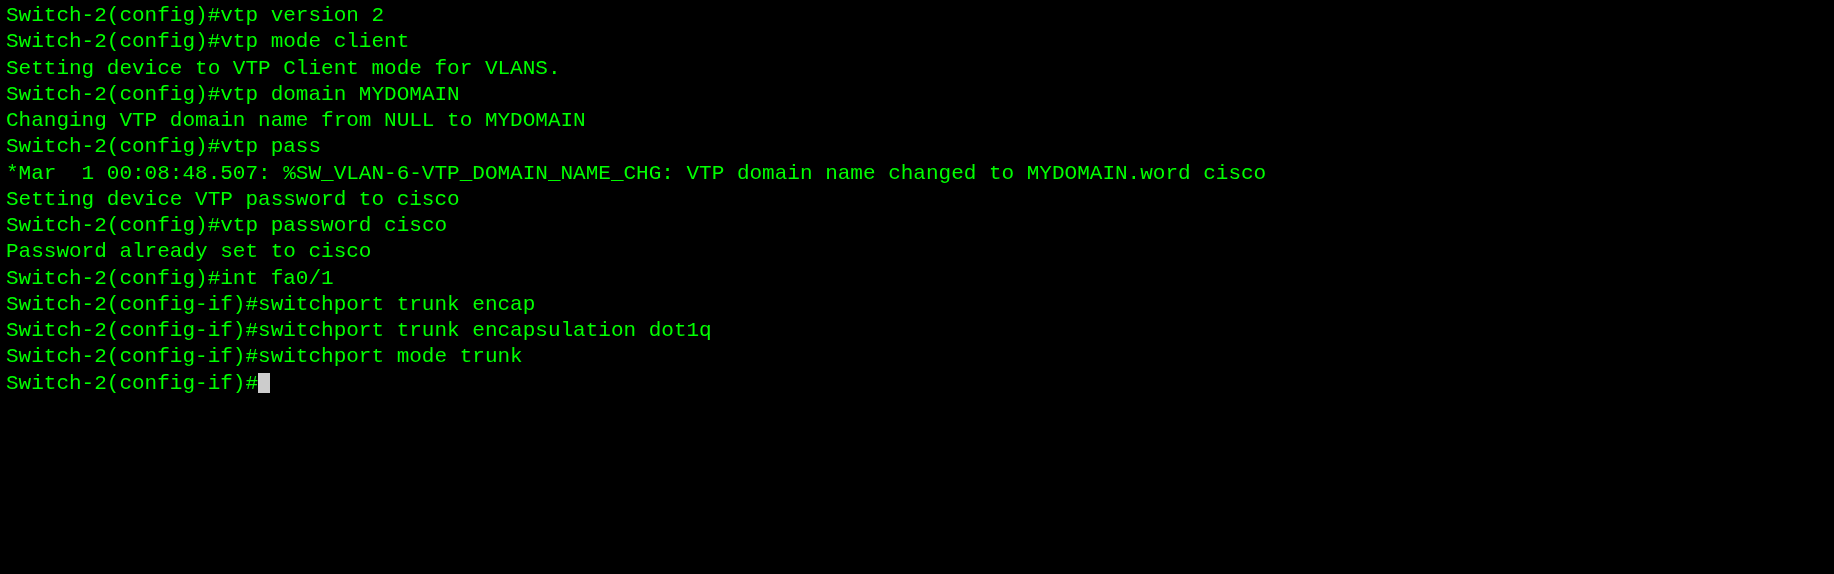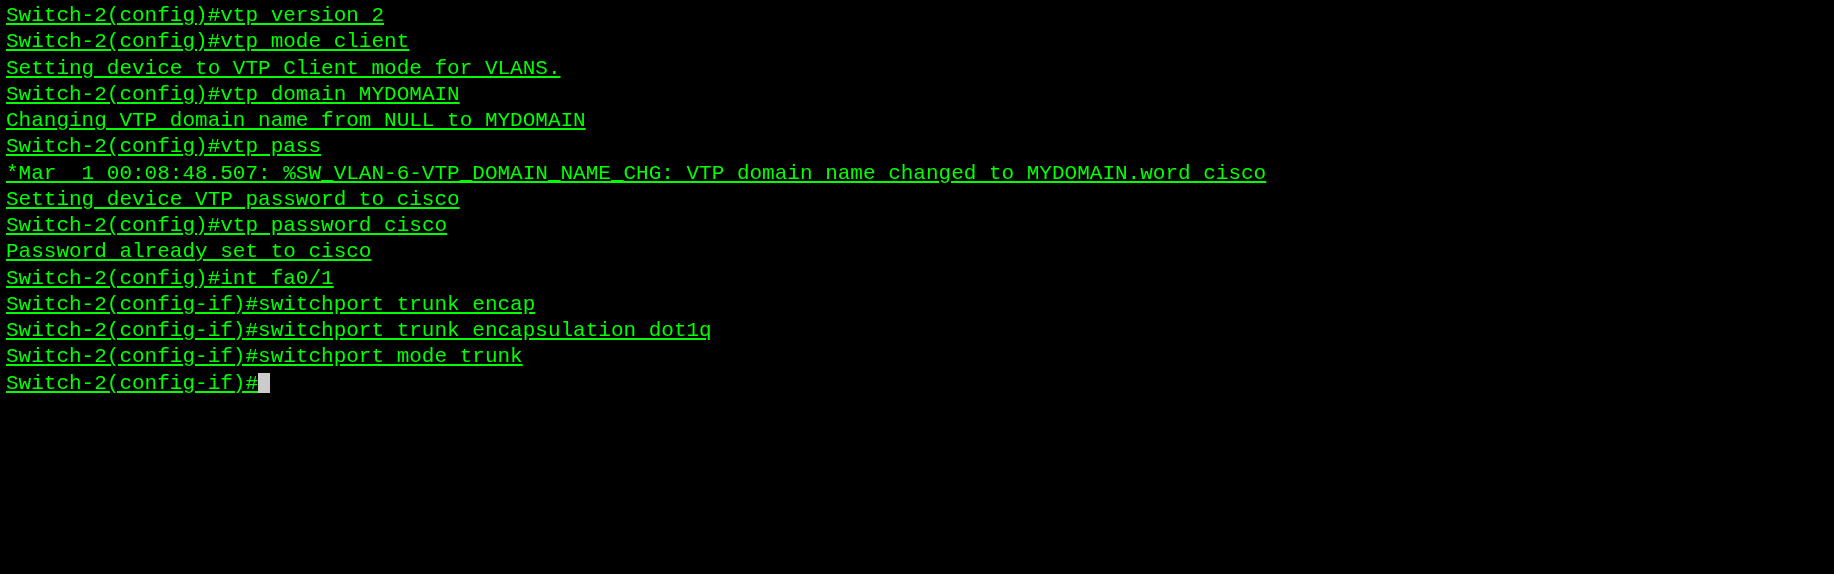--- a/index.html
+++ b/index.html
@@ -13,21 +13,20 @@
       font-size: 21px;
       color: #00ff00;
       line-height: 1.25;
       padding: 3px 6px;
       width: 1834px;
       height: 574px;
       overflow: hidden;
     }
     .terminal {
       white-space: pre;
-      text-decoration: underline;
     }
     .line {
       display: block;
     }
     .cursor {
       display: inline-block;
       width: 12px;
       height: 20px;
       background-color: #cccccc;
       vertical-align: text-bottom;

